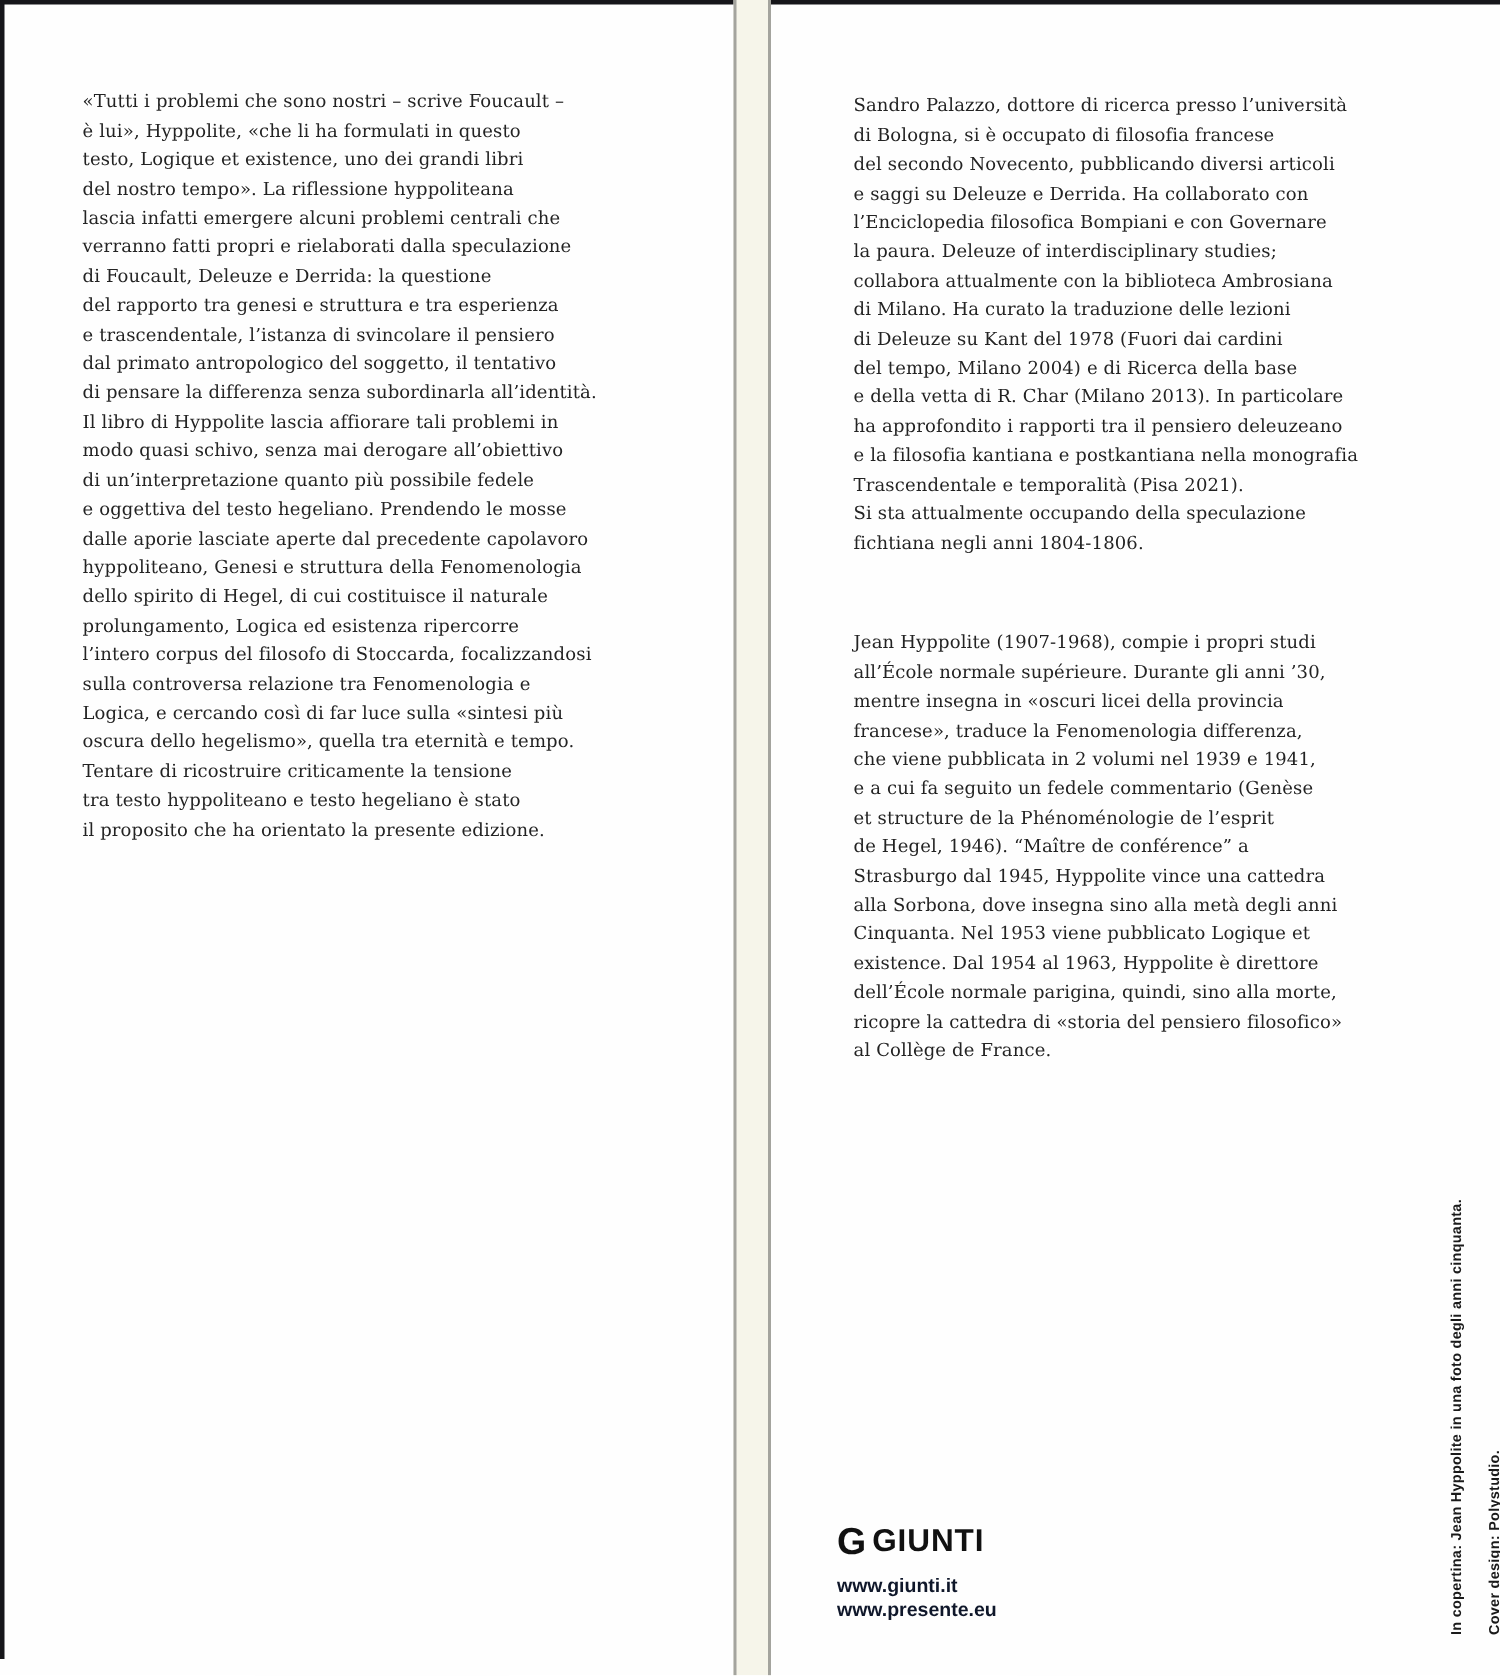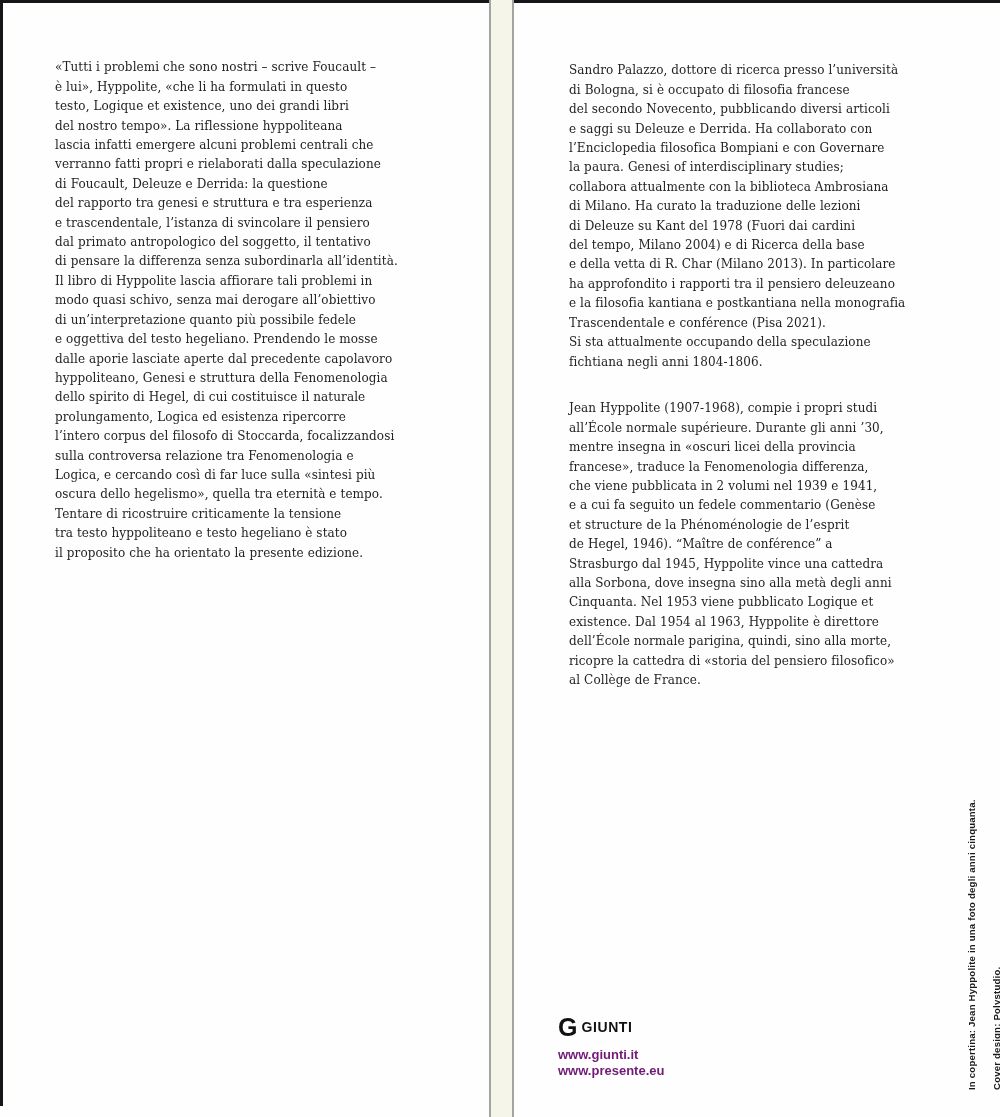--- a/index.html
+++ b/index.html
@@ -46,52 +46,52 @@
   }
   .left-text {
     left: 55px; top: 39px;
     width: 432px;
   }
   .right-text {
     left: 569px; top: 42px;
     width: 430px;
   }
   .flap-text p { margin: 0; }
-  .flap-text p + p { margin-top: 8px; }
+  .flap-text p + p { margin-top: 28px; }
   .it { }
   .publisher {
     position: absolute;
     left: 558px; top: 1016px;
   }
   .logo-row {
     display: flex;
     align-items: center;
     gap: 5px;
     font-family: "Liberation Sans", sans-serif;
   }
   .logo-g {
     font-weight: 900;
     font-size: 25px;
     line-height: 22px;
     color: #111111;
     letter-spacing: -1px;
   }
   .logo-name {
     font-weight: 700;
-    font-size: 14px;
+    font-size: 21px;
     letter-spacing: 0.6px;
     color: #111111;
   }
   .urls {
     margin-top: 9px;
     font-family: "Liberation Sans", sans-serif;
     font-weight: 700;
     font-size: 13px;
     line-height: 16px;
-    color: #701a75;
+    color: #0f172a;
   }
   .credits {
     position: absolute;
     left: 953px;
     top: 1090px;
     width: 320px;
     transform: rotate(-90deg);
     transform-origin: 0 0;
     font-family: "Liberation Sans", sans-serif;
     font-weight: 700;
@@ -139,29 +139,29 @@
 tra testo hyppoliteano e testo hegeliano è stato
 il proposito che ha orientato la presente edizione.</span></p>
   </div>
 
   <div class="flap-text right-text">
     <p><span>Sandro Palazzo, dottore di ricerca presso l’università
 di Bologna, si è occupato di filosofia francese
 del secondo Novecento, pubblicando diversi articoli
 e saggi su Deleuze e Derrida. Ha collaborato con
 l’</span><span class="it">Enciclopedia filosofica Bompiani</span><span> e con </span><span class="it">Governare
-la paura. Genesi of interdisciplinary studies</span><span>;
+la paura. Deleuze of interdisciplinary studies</span><span>;
 collabora attualmente con la biblioteca Ambrosiana
 di Milano. Ha curato la traduzione delle lezioni
 di Deleuze su Kant del 1978 (</span><span class="it">Fuori dai cardini
 del tempo</span><span>, Milano 2004) e di </span><span class="it">Ricerca della base
 e della vetta</span><span> di R. Char (Milano 2013). In particolare
 ha approfondito i rapporti tra il pensiero deleuzeano
 e la filosofia kantiana e postkantiana nella monografia
-</span><span class="it">Trascendentale e conférence</span><span> (Pisa 2021).
+</span><span class="it">Trascendentale e temporalità</span><span> (Pisa 2021).
 Si sta attualmente occupando della speculazione
 fichtiana negli anni 1804-1806.</span></p>
     <p><span>Jean Hyppolite (1907-1968), compie i propri studi
 all’École normale supérieure. Durante gli anni ’30,
 mentre insegna in «oscuri licei della provincia
 francese», traduce la </span><span class="it">Fenomenologia differenza</span><span>,
 che viene pubblicata in 2 volumi nel 1939 e 1941,
 e a cui fa seguito un fedele commentario (</span><span class="it">Genèse
 et structure de la Phénoménologie de l’esprit
 de Hegel</span><span>, 1946). “Maître de conférence” a

